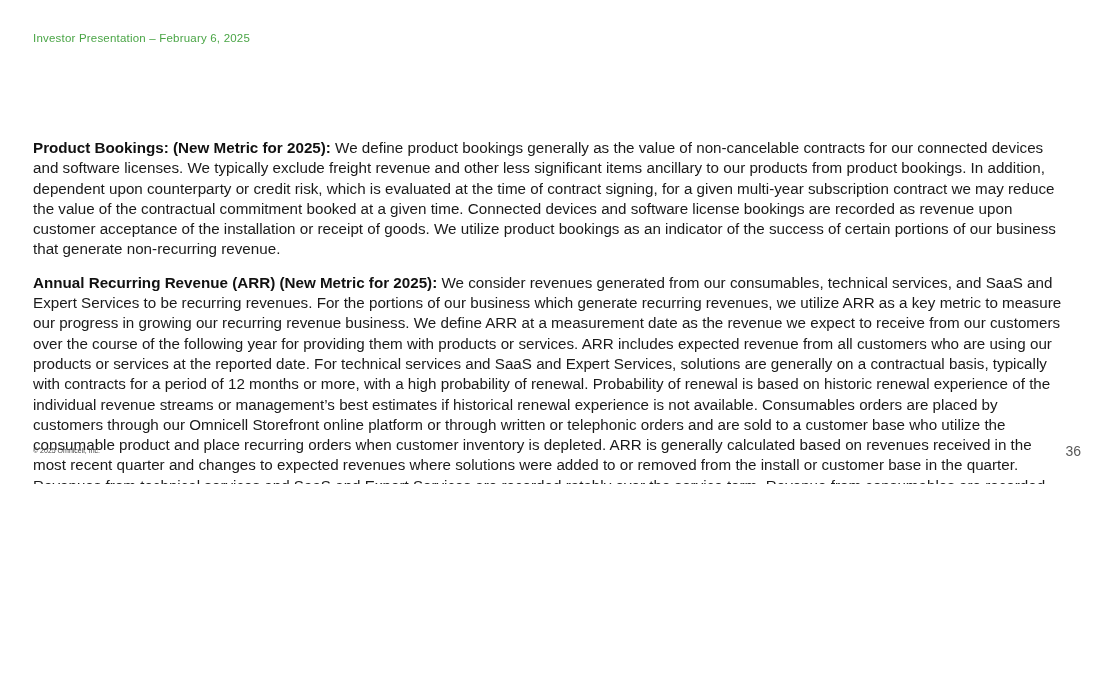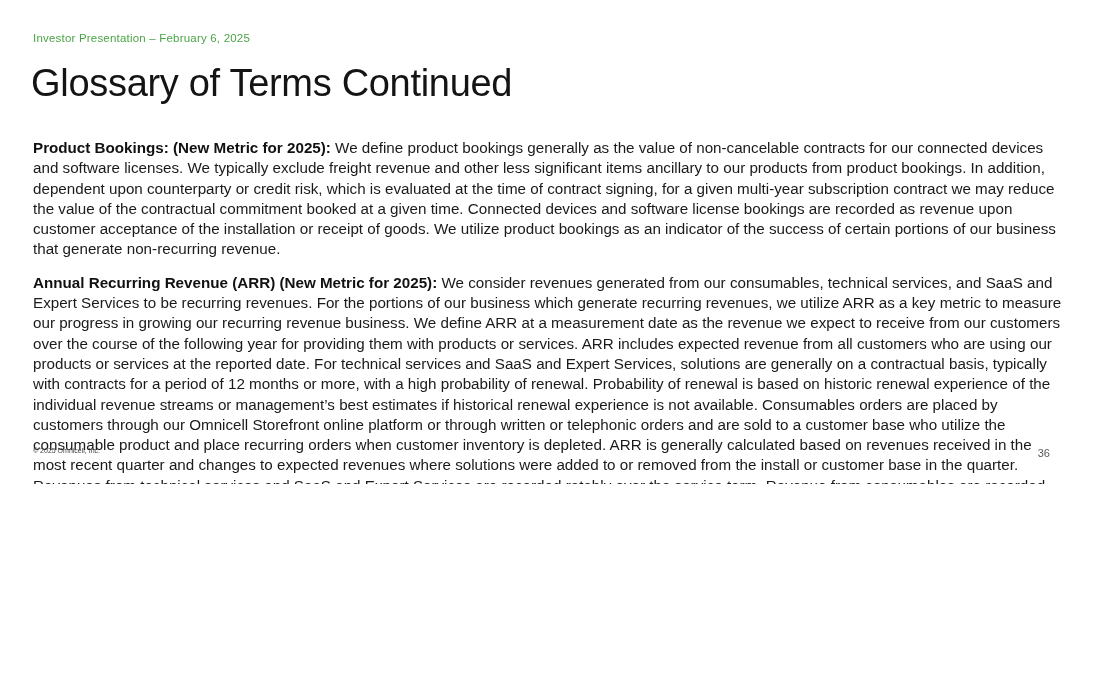--- a/index.html
+++ b/index.html
@@ -55,34 +55,33 @@
   }
   .footer-copyright {
     position: absolute;
     left: 33px;
     bottom: 30px;
     font-size: 7px;
     color: #3f3f3f;
   }
   .page-number {
     position: absolute;
-    right: 50px;
+    right: 19px;
     bottom: 25px;
-    font-size: 11px;
+    font-size: 14px;
     color: #595959;
   }
 </style>
 </head>
 <body>
 
 <div class="slide">
 
   <div class="eyebrow">Investor Presentation – February 6, 2025</div>
 
-  <h1 class="title">Glossary of Terms Continued</h1>
 
   <div class="content">
 
     <p class="para"><span class="lead">Product Bookings: (New Metric for 2025): </span><span>We define product bookings generally as the value of non-cancelable contracts for our connected devices and software licenses. We typically exclude freight revenue and other less significant items ancillary to our products from product bookings. In addition, dependent upon counterparty or credit risk, which is evaluated at the time of contract signing, for a given multi-year subscription contract we may reduce the value of the contractual commitment booked at a given time. Connected devices and software license bookings are recorded as revenue upon customer acceptance of the installation or receipt of goods. We utilize product bookings as an indicator of the success of certain portions of our business that generate non-recurring revenue.</span></p>
 
     <p class="para"><span class="lead">Annual Recurring Revenue (ARR) (New Metric for 2025): </span><span>We consider revenues generated from our consumables, technical services, and SaaS and Expert Services to be recurring revenues. For the portions of our business which generate recurring revenues, we utilize ARR as a key metric to measure our progress in growing our recurring revenue business. We define ARR at a measurement date as the revenue we expect to receive from our customers over the course of the following year for providing them with products or services. ARR includes expected revenue from all customers who are using our products or services at the reported date. For technical services and SaaS and Expert Services, solutions are generally on a contractual basis, typically with contracts for a period of 12 months or more, with a high probability of renewal. Probability of renewal is based on historic renewal experience of the individual revenue streams or management’s best estimates if historical renewal experience is not available. Consumables orders are placed by customers through our Omnicell Storefront online platform or through written or telephonic orders and are sold to a customer base who utilize the consumable product and place recurring orders when customer inventory is depleted. ARR is generally calculated based on revenues received in the most recent quarter and changes to expected revenues where solutions were added to or removed from the install or customer base in the quarter. Revenues from technical services and SaaS and Expert Services are recorded ratably over the service term. Revenue from consumables are recorded when the product has shipped and title has passed. Our measure of ARR may be different than that used by other companies. Because ARR is based on expected future revenue, it does not represent revenue recognized during a particular reporting period or revenue to be recognized in future reporting periods. ARR should not be viewed as a substitute for GAAP revenues.</span></p>
 
   </div>
 
   <div class="footer-copyright">© 2025 Omnicell, Inc.</div>

